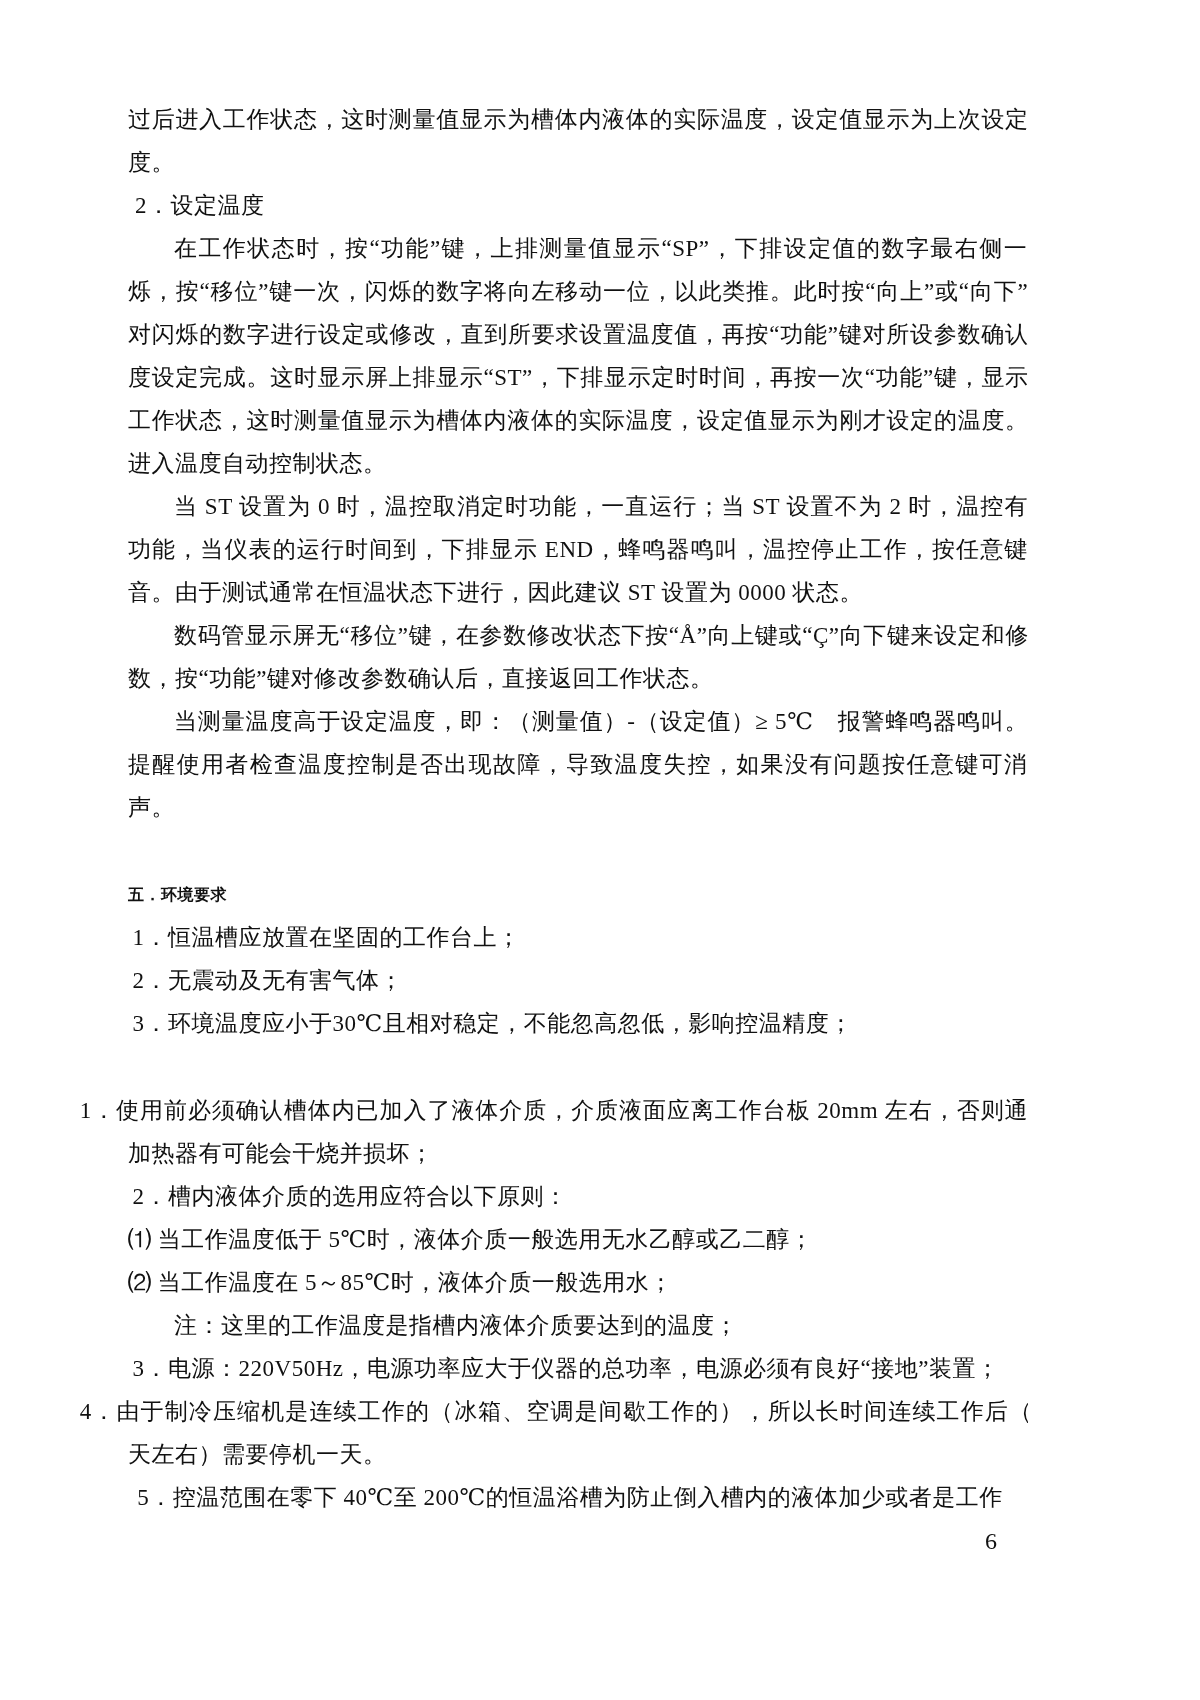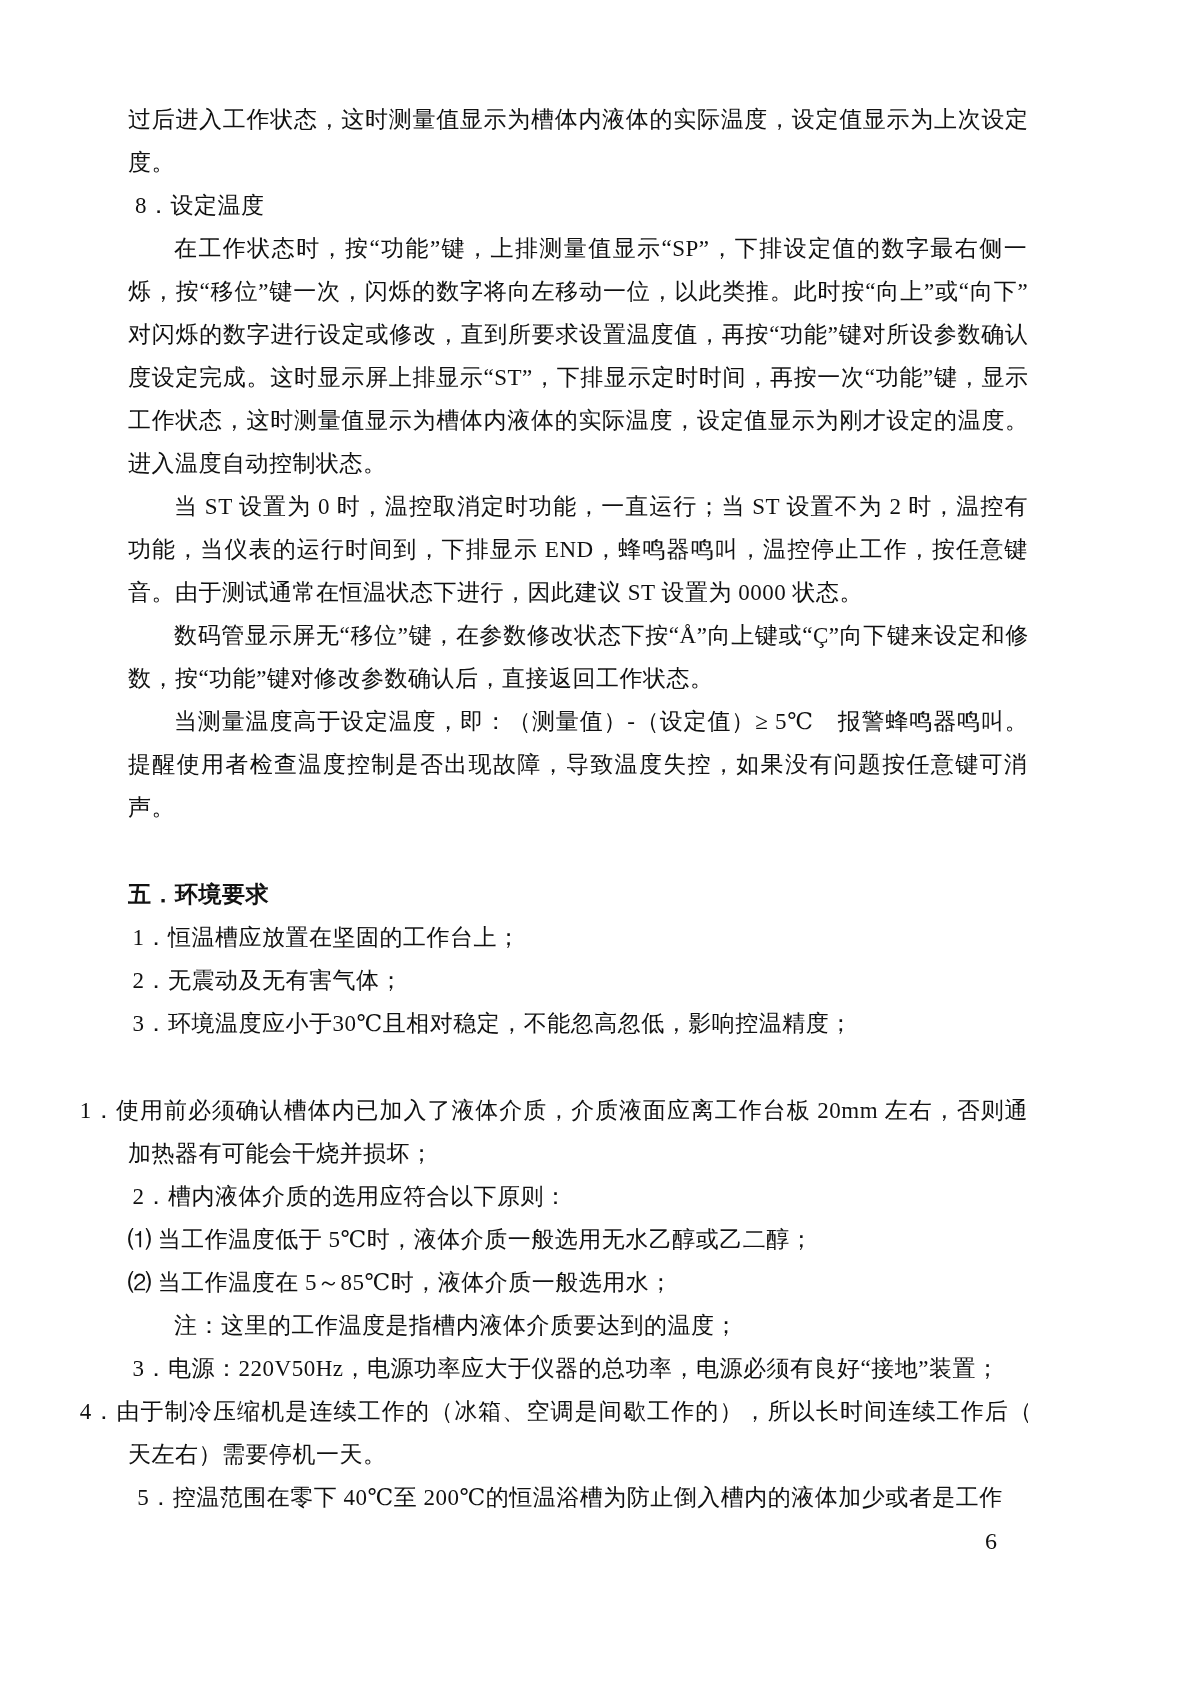--- a/index.html
+++ b/index.html
@@ -29,21 +29,21 @@
   .content p {
     margin: 0;
     padding: 0;
   }
   .indent2 { text-indent: 2em; }
   .indent05 { text-indent: 0.4em; }
   .num-heading { text-indent: 0.3em; }
   .sect-heading {
     font-family: "Liberation Sans", "DejaVu Sans", sans-serif;
     font-weight: bold;
-    font-size: 23px;
+    font-size: 16px;
   }
   .list-item { text-indent: 0.2em; }
   .hang {
     padding-left: 2.3em;
     text-indent: -2.1em;
   }
   .sub-item { padding-left: 0.75em; }
   .note-line {
     text-indent: 2em;
     font-family: "Liberation Sans", "DejaVu Sans", sans-serif;
@@ -60,21 +60,21 @@
   }
 </style>
 </head>
 <body>
 
 <div class="page">
   <div class="content">
 
     <p>过后进入工作状态，这时测量值显示为槽体内液体的实际温度，设定值显示为上次设定的温度。</p>
 
-    <p class="num-heading">8．设定温度</p>
+    <p class="num-heading">2．设定温度</p>
 
     <p class="indent2">在工作状态时，按“功能”键，上排测量值显示“SP”，下排设定值的数字最右侧一位闪烁，按“移位”键一次，闪烁的数字将向左移动一位，以此类推。此时按“向上”或“向下”键，对闪烁的数字进行设定或修改，直到所要求设置温度值，再按“功能”键对所设参数确认，温度设定完成。这时显示屏上排显示“ST”，下排显示定时时间，再按一次“功能”键，显示返回工作状态，这时测量值显示为槽体内液体的实际温度，设定值显示为刚才设定的温度。仪器进入温度自动控制状态。</p>
 
     <p class="indent2">当 ST 设置为 0 时，温控取消定时功能，一直运行；当 ST 设置不为 2 时，温控有定时功能，当仪表的运行时间到，下排显示 END，蜂鸣器鸣叫，温控停止工作，按任意键可消音。由于测试通常在恒温状态下进行，因此建议 ST 设置为 0000 状态。</p>
 
     <p class="indent2">数码管显示屏无“移位”键，在参数修改状态下按“Å”向上键或“Ç”向下键来设定和修改参数，按“功能”键对修改参数确认后，直接返回工作状态。</p>
 
     <p class="indent2">当测量温度高于设定温度，即：（测量值）-（设定值）≥ 5℃　报警蜂鸣器鸣叫。此时提醒使用者检查温度控制是否出现故障，导致温度失控，如果没有问题按任意键可消报警声。</p>
 
     <div class="gap"></div>

